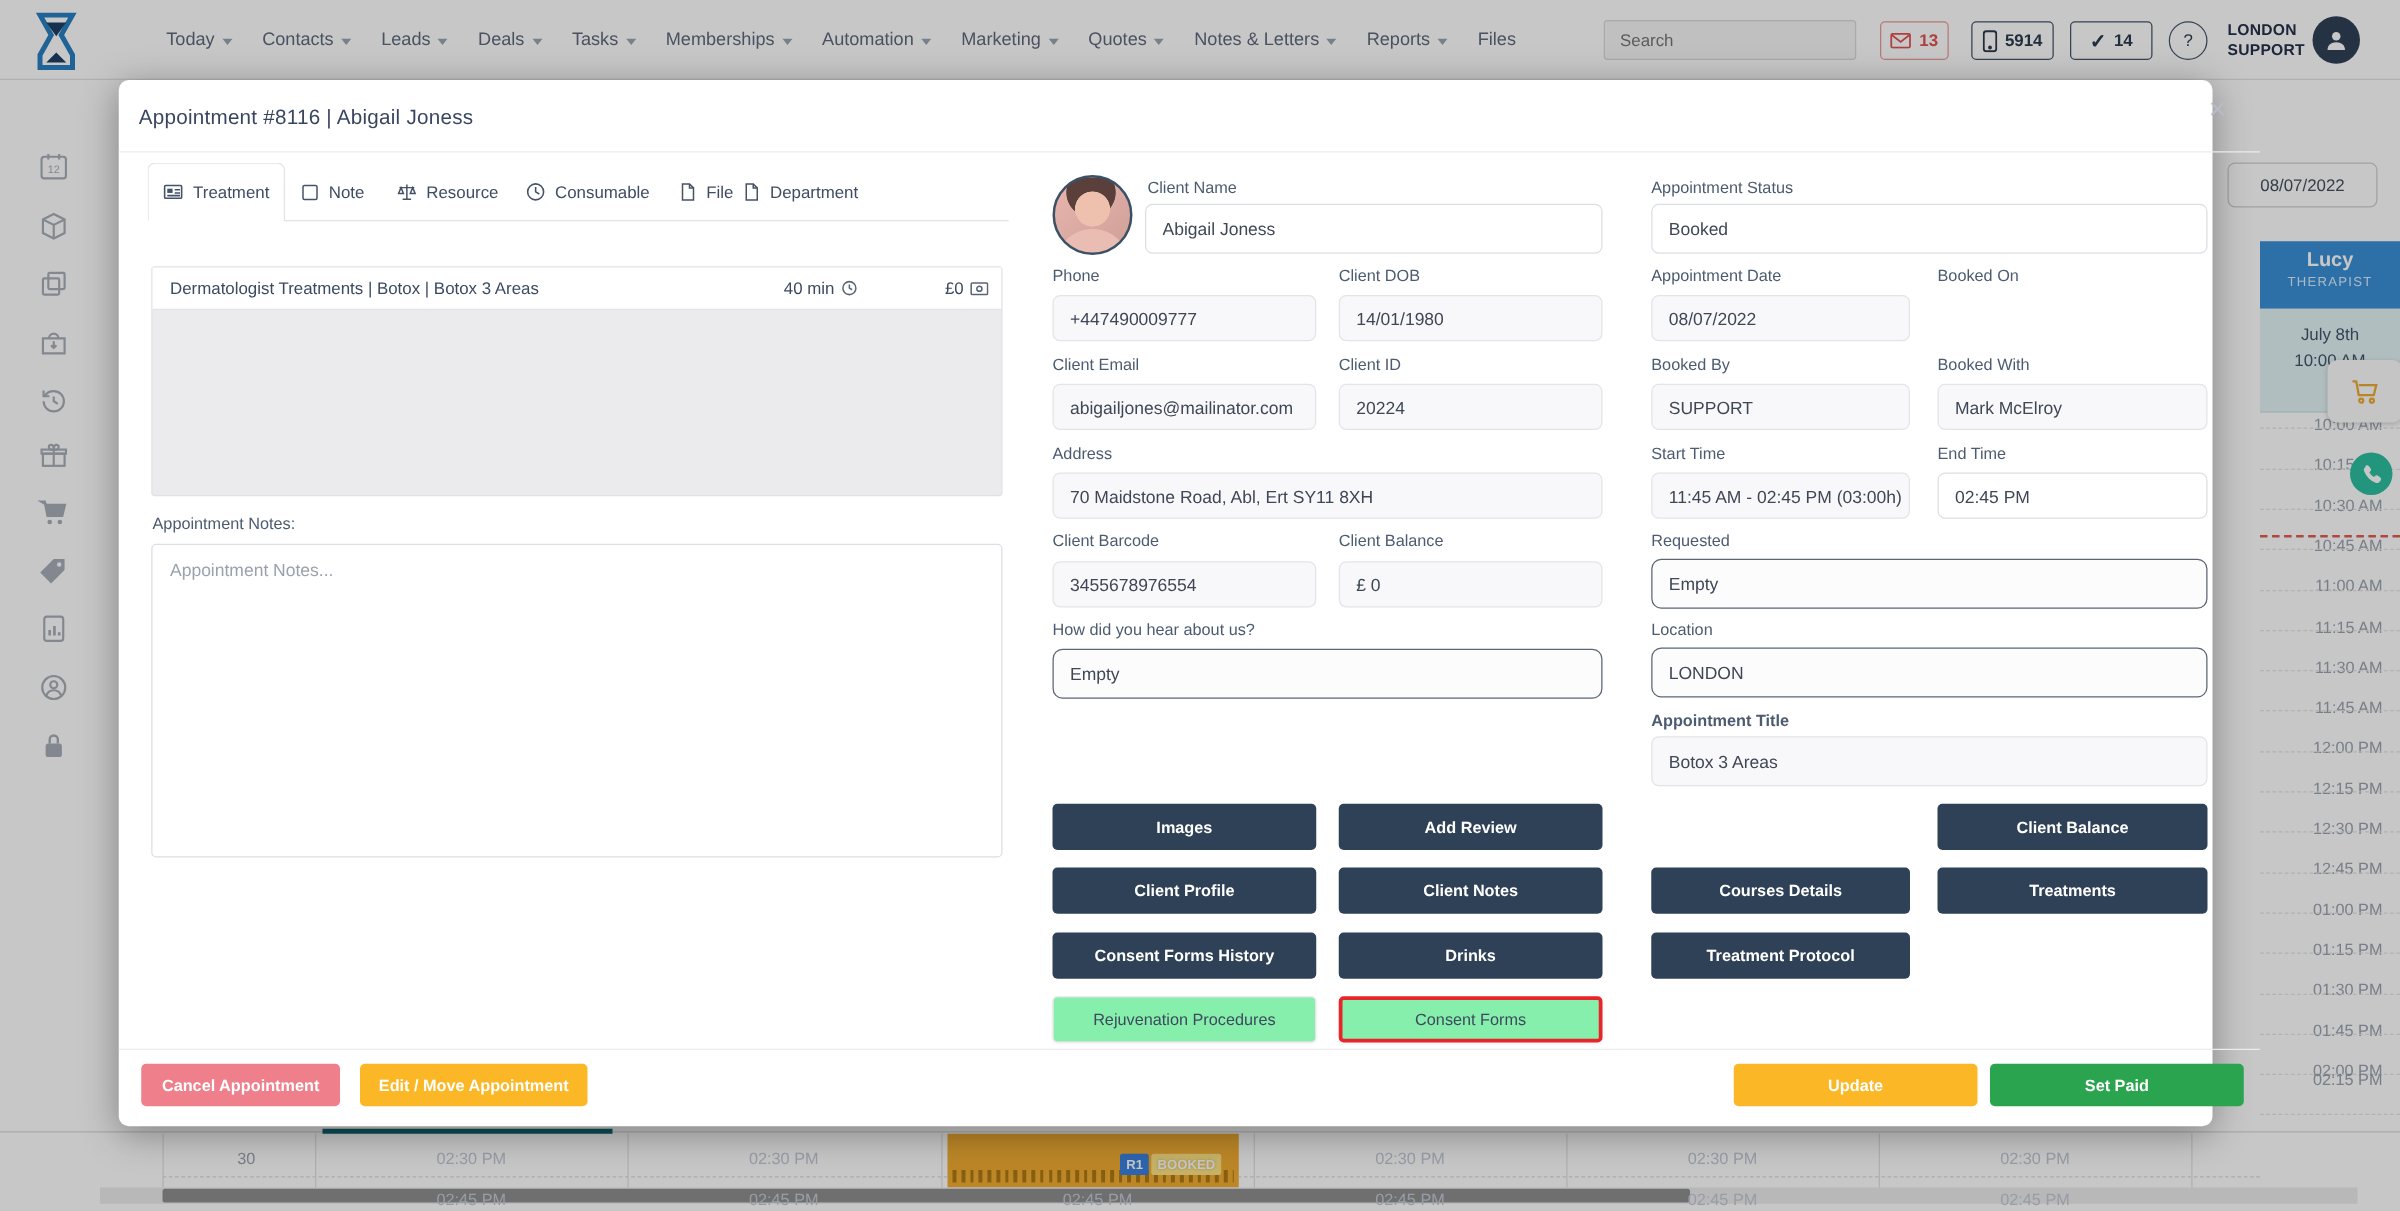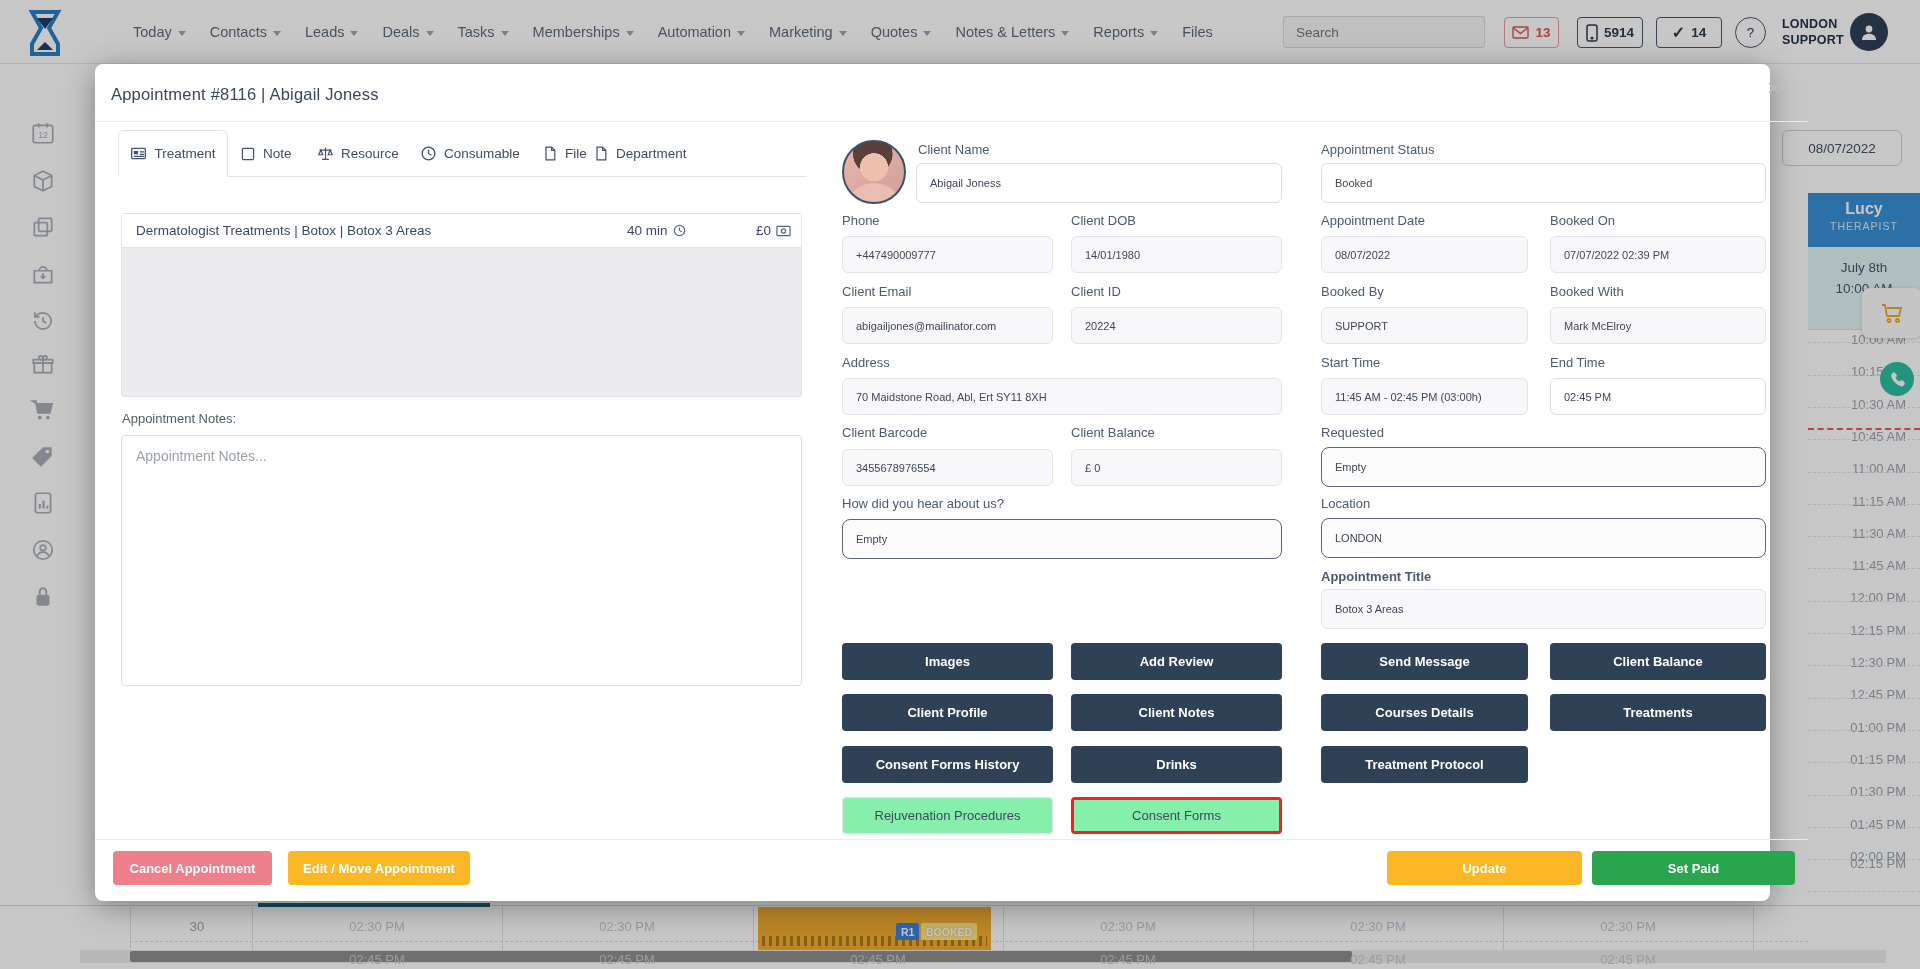--- a/index.html
+++ b/index.html
@@ -58,21 +58,21 @@
   .tab svg{color:#44526a;}
   .tab-active{left:23px;width:110px;justify-content:center;border:1px solid #e2e2e8;border-bottom:1px solid #fff;border-radius:6px 6px 0 0;background:#fff;z-index:2;}
   .tabline{position:absolute;left:132px;top:112px;width:580px;border-top:1px solid #e2e2e8;}
   .tpanel{position:absolute;left:26px;top:149px;width:681px;height:184px;border:1px solid #e0e0e6;border-radius:3px;background:#ebebee;}
   .trow{position:relative;height:34px;background:#fff;border-bottom:1px solid #e4e4e8;font-size:13.5px;color:#3b4a61;}
   .trow .nm{position:absolute;left:14px;top:9px;font-weight:500;}
   .trow .dur{position:absolute;left:505px;top:9px;display:flex;align-items:center;gap:5px;}
   .trow .pr{position:absolute;right:10px;top:9px;display:flex;align-items:center;gap:5px;}
   .lbl{position:absolute;font-size:13px;color:#4d5b70;white-space:nowrap;}
   .inp{position:absolute;height:37px;border:1px solid #dcdee4;border-radius:6px;background:#fff;display:flex;align-items:center;
-       padding:0 13px;font-size:11px;color:#3f4756;white-space:nowrap;overflow:hidden;}
+       padding:0 13px;font-size:14px;color:#3f4756;white-space:nowrap;overflow:hidden;}
   input.inp{font-family:inherit;outline:none;display:block;padding:0 13px;}
   .inp--gray{background:#f8f8fa;border-color:#e3e4e9;}
   .inp--sel{border:1px solid #5b6575;border-radius:8px;background:#fcfcfd;height:40px;cursor:pointer;}
   .notes{position:absolute;left:26px;top:371px;width:681px;height:251px;border:1px solid #dcdee4;border-radius:4px;
          resize:none;outline:none;padding:12px 14px;font-size:14px;font-family:inherit;color:#444;}
   .notes::placeholder{color:#9aa1ad;}
   .avatar{position:absolute;left:747px;top:76px;width:64px;height:64px;border-radius:50%;border:2px solid #3c5166;
           background:radial-gradient(circle at 50% 118%, #e9bdb1 0 38%, transparent 39%),
                      radial-gradient(circle at 50% 42%, #eec1ae 0 30%, transparent 31%),
                      radial-gradient(circle at 48% 20%, #5a3f3a 0 34%, transparent 35%),
@@ -435,21 +435,20 @@
 
     <div class="lbl" style="left:747px;top:432px;">How did you hear about us?</div>
     <div class="inp inp--sel" style="left:747px;top:455px;width:440px;">Empty</div>
 
     <div class="lbl" style="left:1226px;top:78px;">Appointment Status</div>
     <input class="inp" style="left: 1226px; top: 99px; width: 445px; height: 40px;" value="Booked">
 
     <div class="lbl" style="left:1226px;top:149px;">Appointment Date</div>
     <div class="inp inp--gray" style="left:1226px;top:172px;width:207px;">08/07/2022</div>
     <div class="lbl" style="left:1455px;top:149px;">Booked On</div>
-    <div class="inp inp--gray" style="left:1455px;top:172px;width:216px;">07/07/2022 02:39 PM</div>
 
     <div class="lbl" style="left:1226px;top:220px;">Booked By</div>
     <div class="inp inp--gray" style="left:1226px;top:243px;width:207px;">SUPPORT</div>
     <div class="lbl" style="left:1455px;top:220px;">Booked With</div>
     <div class="inp inp--gray" style="left:1455px;top:243px;width:216px;">Mark McElroy</div>
 
     <div class="lbl" style="left:1226px;top:291px;">Start Time</div>
     <div class="inp inp--gray" style="left:1226px;top:314px;width:207px;">11:45 AM - 02:45 PM (03:00h)</div>
     <div class="lbl" style="left:1455px;top:291px;">End Time</div>
     <input class="inp" style="left: 1455px; top: 314px; width: 216px;" value="02:45 PM">
@@ -458,21 +457,20 @@
     <div class="inp inp--sel" style="left:1226px;top:383px;width:445px;">Empty</div>
 
     <div class="lbl" style="left:1226px;top:432px;">Location</div>
     <div class="inp inp--sel" style="left:1226px;top:454px;width:445px;">LONDON</div>
 
     <div class="lbl" style="left:1226px;top:505px;font-weight:bold;">Appointment Title</div>
     <div class="inp inp--gray" style="left:1226px;top:525px;width:445px;height:40px;">Botox 3 Areas</div>
 
     <div class="btn-dark" style="left:747px;top:579px;width:211px;">Images</div>
     <div class="btn-dark" style="left:976px;top:579px;width:211px;">Add Review</div>
-    <div class="btn-dark" style="left:1226px;top:579px;width:207px;">Send Message</div>
     <div class="btn-dark" style="left:1455px;top:579px;width:216px;">Client Balance</div>
 
     <div class="btn-dark" style="left:747px;top:630px;width:211px;">Client Profile</div>
     <div class="btn-dark" style="left:976px;top:630px;width:211px;">Client Notes</div>
     <div class="btn-dark" style="left:1226px;top:630px;width:207px;">Courses Details</div>
     <div class="btn-dark" style="left:1455px;top:630px;width:216px;">Treatments</div>
 
     <div class="btn-dark" style="left:747px;top:682px;width:211px;">Consent Forms History</div>
     <div class="btn-dark" style="left:976px;top:682px;width:211px;">Drinks</div>
     <div class="btn-dark" style="left:1226px;top:682px;width:207px;">Treatment Protocol</div>

